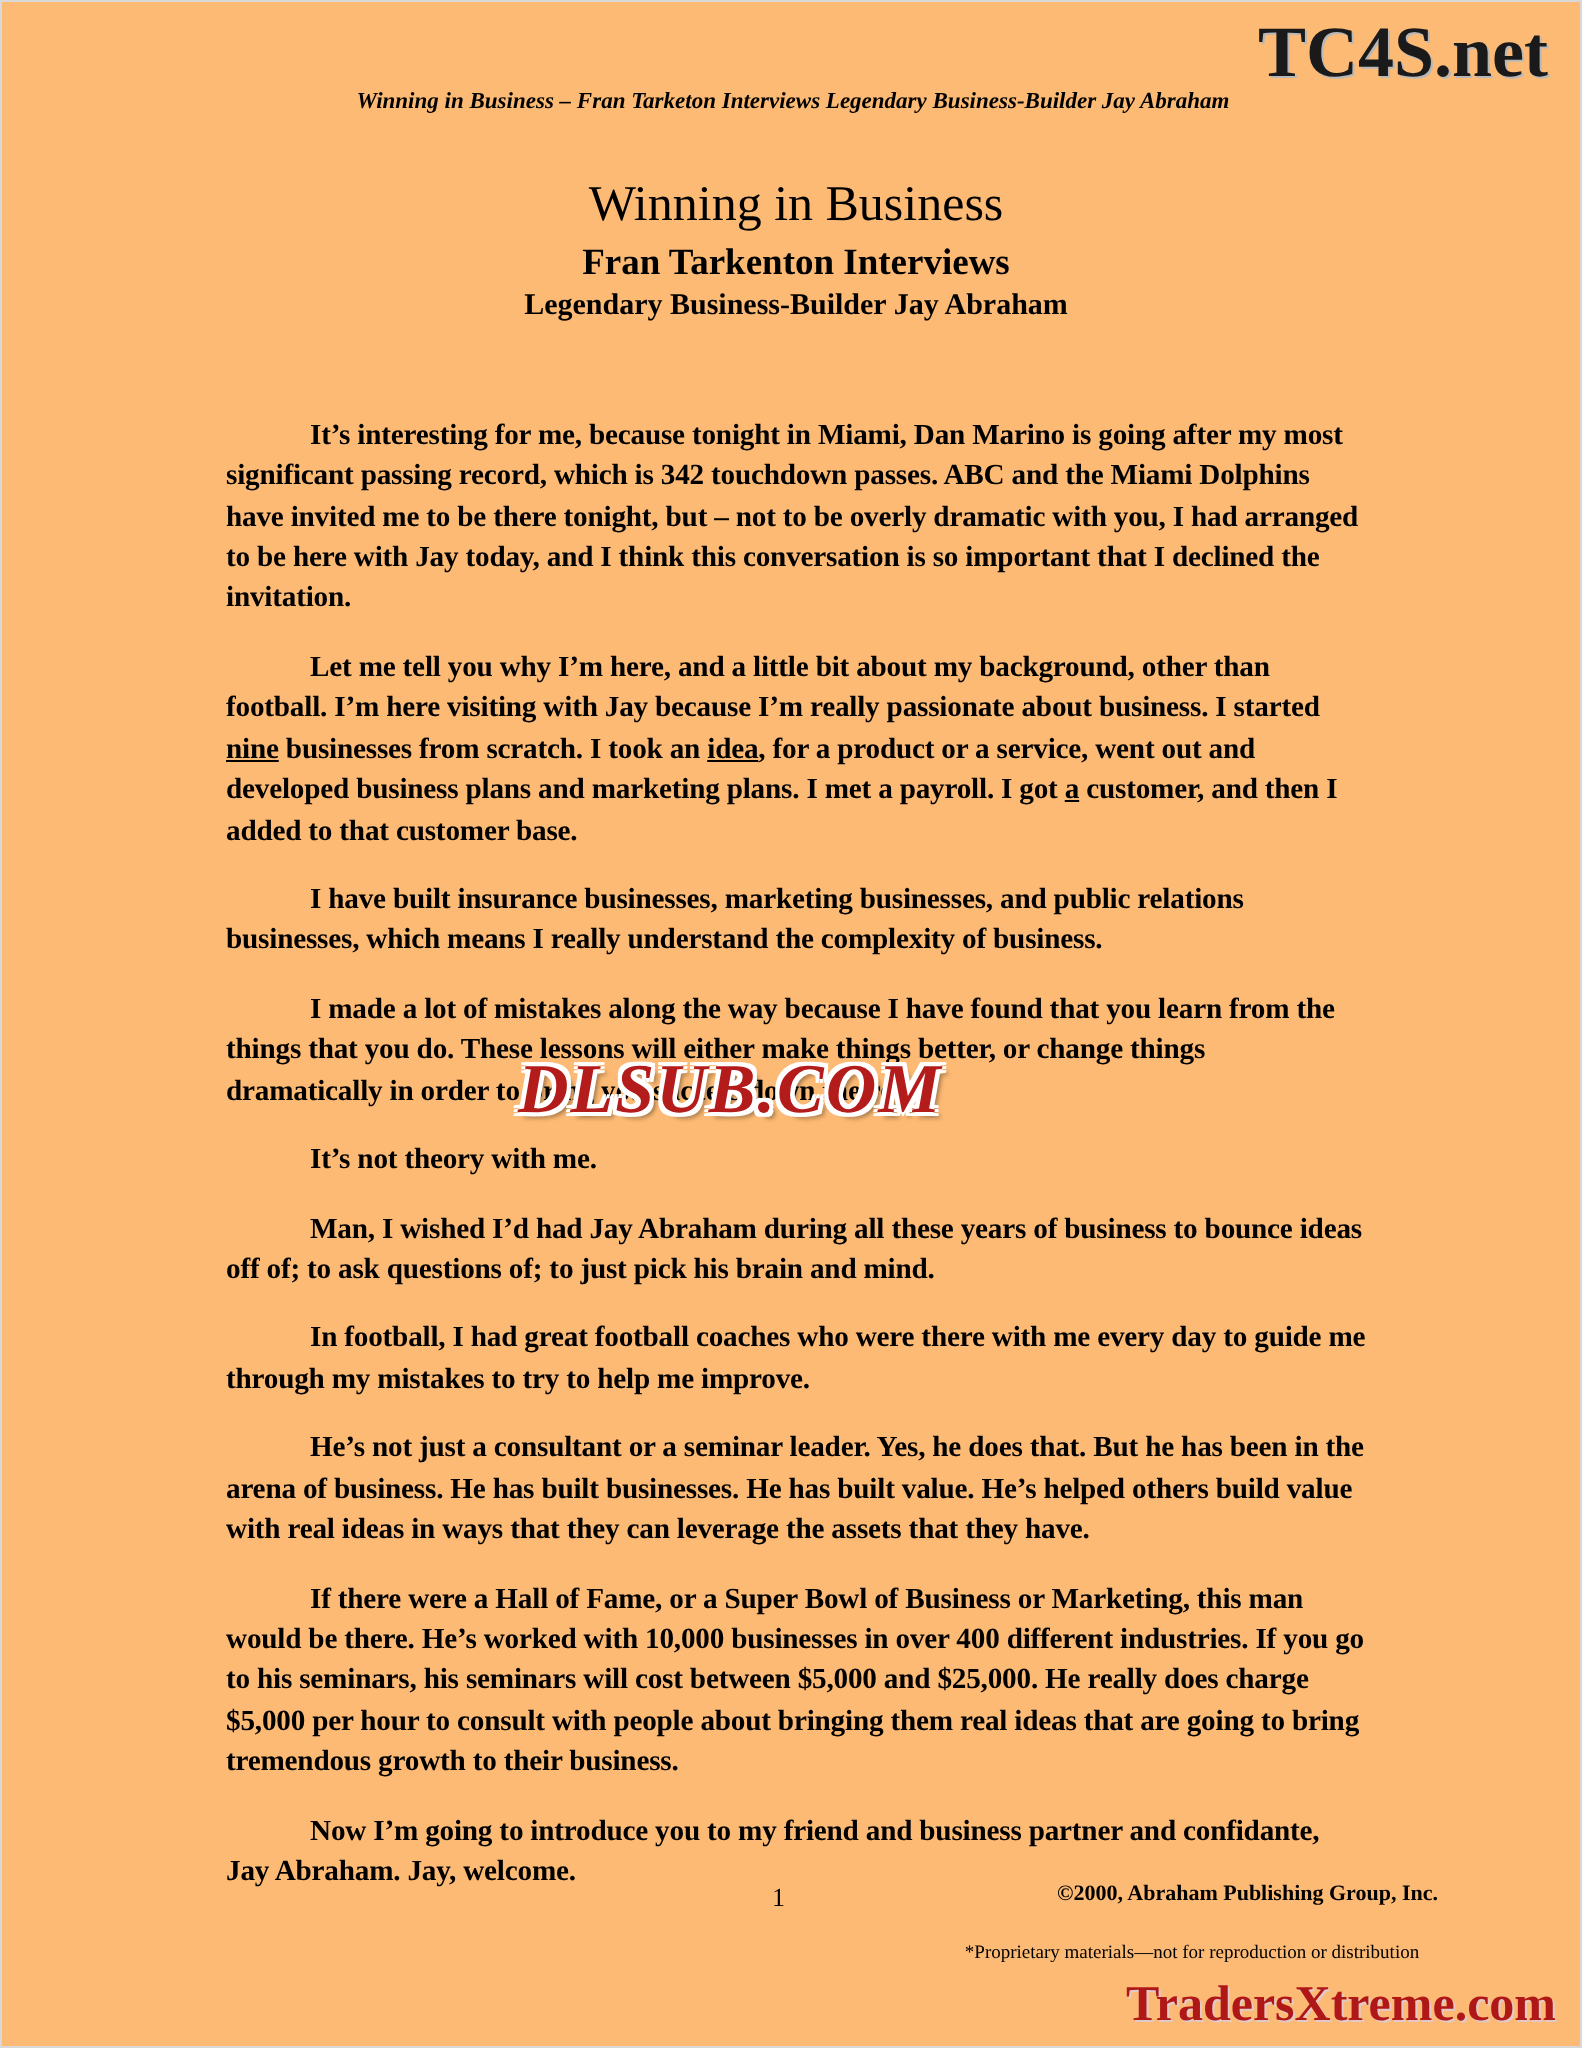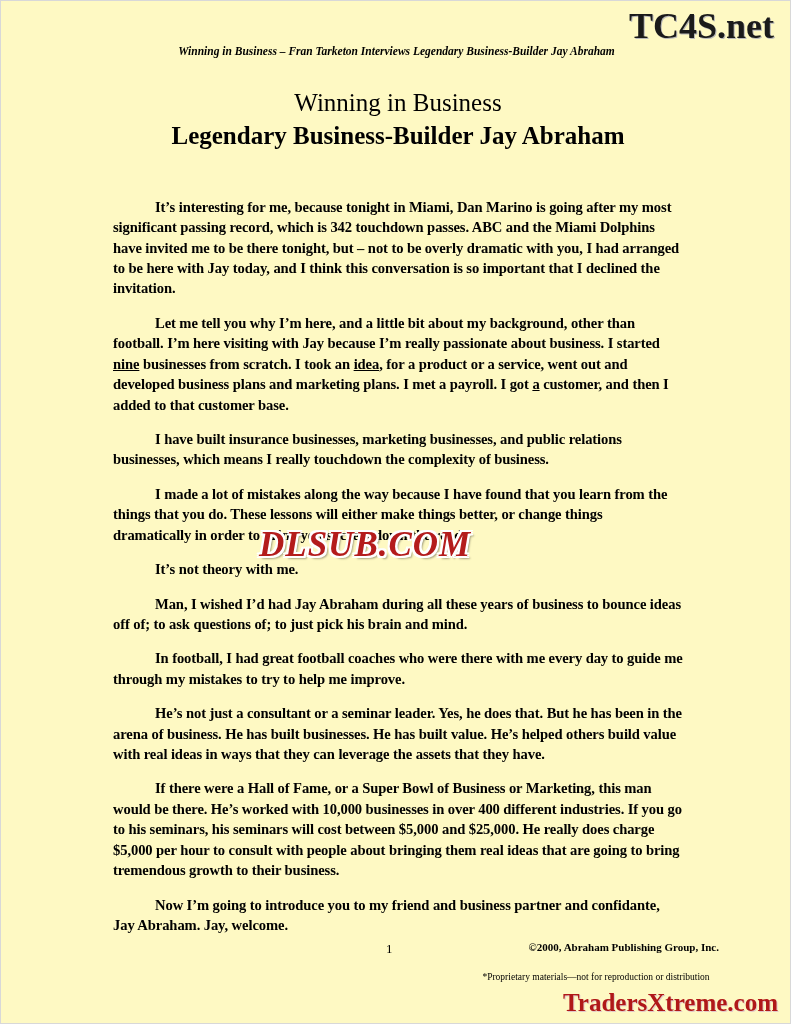--- a/index.html
+++ b/index.html
@@ -13,21 +13,21 @@
     position: relative;
     font-family: "Liberation Serif", serif;
     color: #000000;
     overflow: hidden;
   }
   .page {
     position: absolute;
     left: 0; top: 0;
     width: 791px;
     height: 1024px;
-    background: #fef9c3;
+    background: #fdba74;
     border: 1px solid #d8d8d8;
     box-sizing: border-box;
   }
   .watermark-tc4s {
     position: absolute;
     top: 4px;
     right: 16px;
     font-family: "Liberation Serif", serif;
     font-size: 36px;
     font-weight: bold;
@@ -62,21 +62,21 @@
   }
   .doc-subtitle1 {
     text-align: center;
     font-size: 18.5px;
     font-weight: bold;
     line-height: 1.3;
     margin: 0;
   }
   .doc-subtitle2 {
     text-align: center;
-    font-size: 25px;
+    font-size: 15px;
     font-weight: bold;
     line-height: 1.3;
     margin: 0 0 0 0;
   }
   .body-block {
     margin-top: 44px;
   }
   p.para {
     font-size: 14.6px;
     font-weight: bold;
@@ -157,28 +157,29 @@
 
 <div class="page">
 
   <div class="watermark-tc4s">TC4S.net</div>
 
   <div class="running-head">Winning in Business – Fran Tarketon Interviews Legendary Business-Builder Jay Abraham</div>
 
   <div class="content">
 
     <h1 class="doc-title">Winning in Business</h1>
+    <div class="doc-subtitle1">Fran Tarkenton Interviews</div>
     <div class="doc-subtitle2">Legendary Business-Builder Jay Abraham</div>
 
     <div class="body-block">
       <p class="para">It’s interesting for me, because tonight in Miami, Dan Marino is going after my most significant passing record, which is 342 touchdown passes. ABC and the Miami Dolphins have invited me to be there tonight, but – not to be overly dramatic with you, I had arranged to be here with Jay today, and I think this conversation is so important that I declined the invitation.</p>
 
       <p class="para"><span>Let me tell you why I’m here, and a little bit about my background, other than football. I’m here visiting with Jay because I’m really passionate about business.  I started </span><span class="u">nine</span><span> businesses from scratch.  I took an </span><span class="u">idea</span><span>, for a product or a service, went out and developed business plans and marketing plans.  I met a payroll.  I got </span><span class="u">a</span><span> customer, and then I added to that customer base.</span></p>
 
-      <p class="para">I have built insurance businesses, marketing businesses, and public relations businesses, which means I really touchdown the complexity of business.</p>
+      <p class="para">I have built insurance businesses, marketing businesses, and public relations businesses, which means I really understand the complexity of business.</p>
       <p class="para">I made a lot of mistakes along the way because I have found that you learn from the things that you do. These lessons will either make things better, or change things dramatically in order to bring you success down the road.</p>
       <p class="para">It’s not theory with me.</p>
       <p class="para">Man, I wished I’d had Jay Abraham during all these years of business to bounce ideas off of; to ask questions of; to just pick his brain and mind.</p>
       <p class="para">In football, I had great football coaches who were there with me every day to guide me through my mistakes to try to help me improve.</p>
       <p class="para">He’s not just a consultant or a seminar leader.  Yes, he does that.  But he has been in the arena of business.  He has built businesses.  He has built value.  He’s helped others build value with real ideas in ways that they can leverage the assets that they have.</p>
       <p class="para">If there were a Hall of Fame, or a Super Bowl of Business or Marketing, this man would be there.   He’s worked with 10,000 businesses in over 400 different industries.  If you go to his seminars, his seminars will cost between $5,000 and $25,000.  He really does charge $5,000 per hour to consult with people about bringing them real ideas that are going to bring tremendous growth to their business.</p>
       <p class="para">Now I’m going to introduce you to my friend and business partner and confidante, Jay Abraham.  Jay, welcome.</p>
     </div>
   </div>
 

